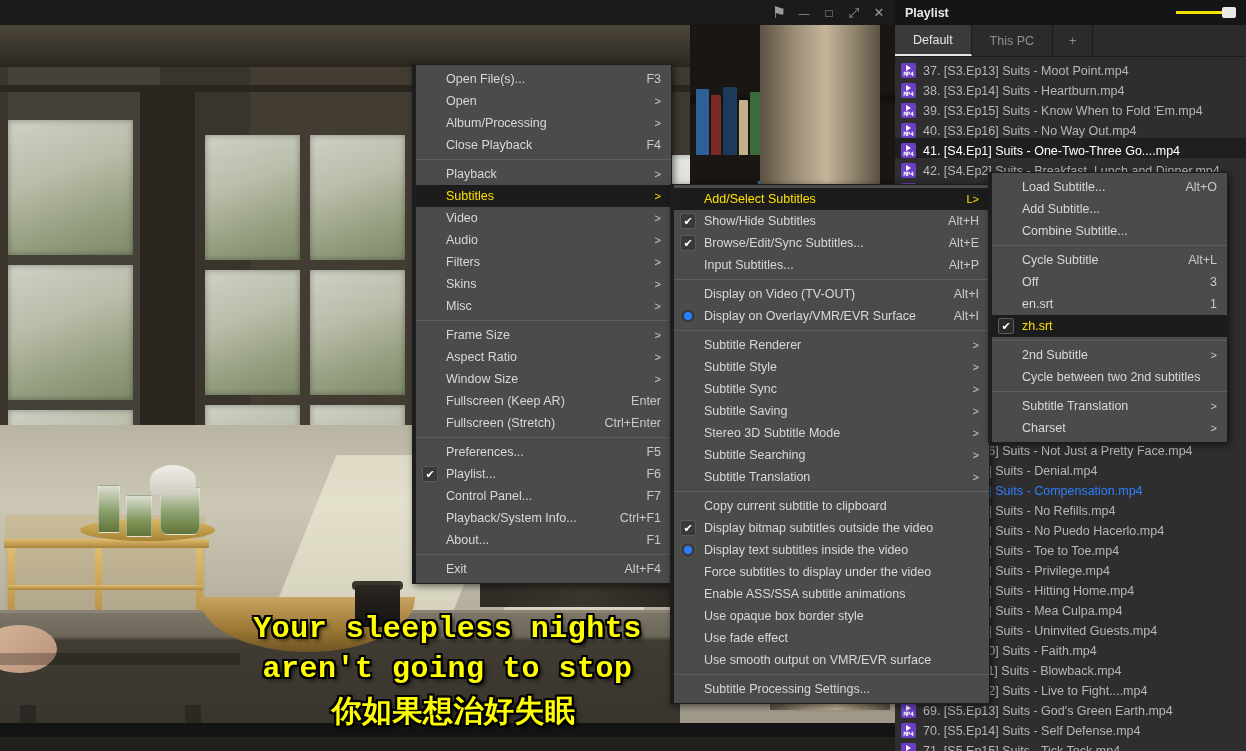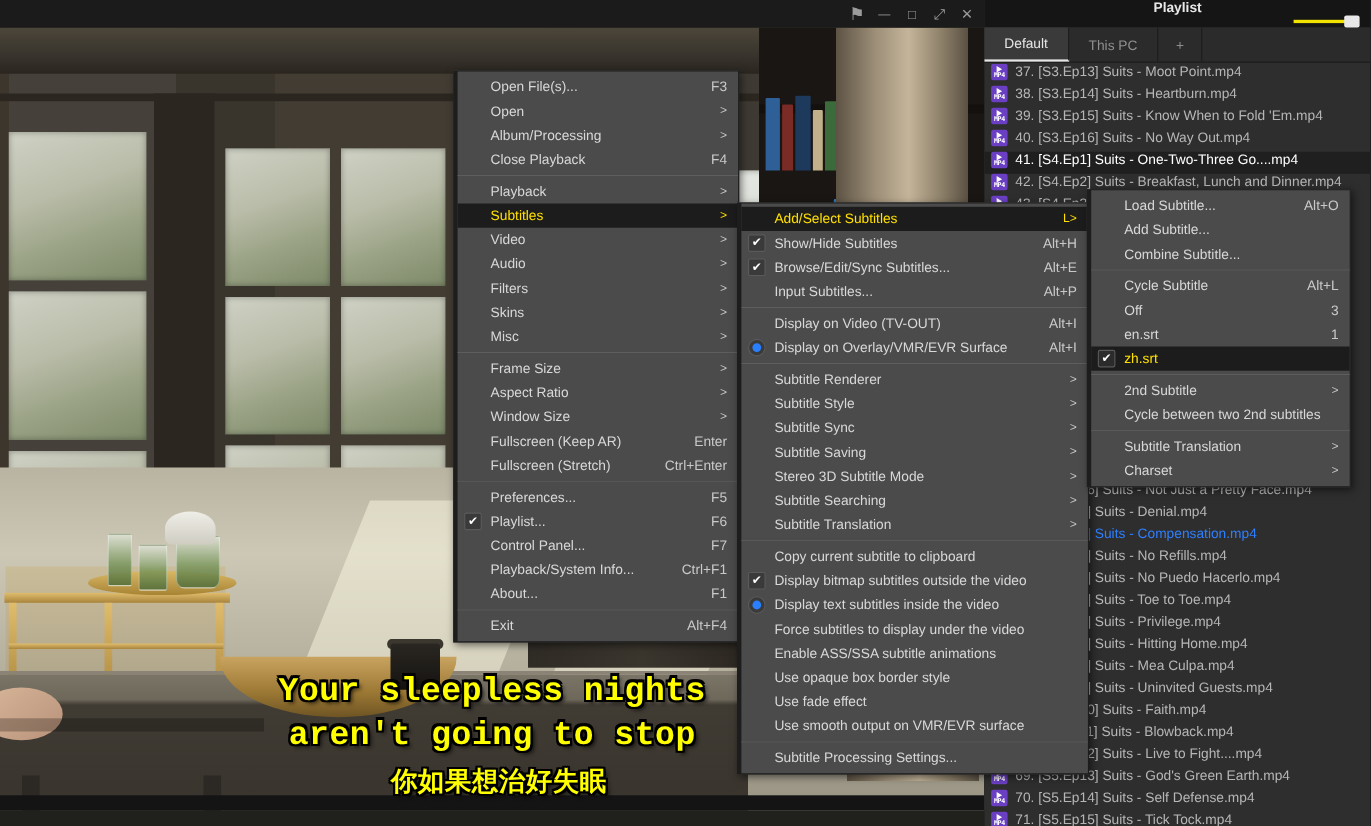--- a/index.html
+++ b/index.html
@@ -138,21 +138,21 @@
   .sub-line {
     font-weight: bold; color: #ffff00;
     -webkit-text-stroke: 0px;
     text-shadow:
       -2px -2px 0 #000, 2px -2px 0 #000, -2px 2px 0 #000, 2px 2px 0 #000,
       -2px 0 0 #000, 2px 0 0 #000, 0 -2px 0 #000, 0 2px 0 #000,
       3px 3px 4px rgba(0,0,0,.8);
     letter-spacing: .5px;
   }
   .sub-en { font-size: 30px; line-height: 40px; font-family: Liberation Mono, monospace; }
-  .sub-zh { font-size: 24px; line-height: 44px; padding-left: 12px; }
+  .sub-zh { font-size: 30px; line-height: 44px; padding-left: 12px; }
 
   
   .menu {
     position: absolute;
     background: #4b4b4b;
     border-left: 4px solid #1d1d1d;
     border-top: 1px solid #1d1d1d;
     border-right: 1px solid #1d1d1d;
     border-bottom: 1px solid #1d1d1d;
     color: #d8d8d8;
@@ -193,38 +193,38 @@
   #menu-add  { left: 988px; top: 172px; width: 240px; }
 
   
   .playlist {
     position: absolute; left: 895px; top: 0; width: 351px; height: 751px;
     background: #2e2e2e; color: #c4c4c4;
   }
   .pl-title {
     height: 25px; background: #151515;
     display: flex; align-items: center; padding: 0 10px;
-    font-size: 12.5px; font-weight: bold; color: #e8e8e8; flex-direction: column;
+    font-size: 12.5px; font-weight: bold; color: #e8e8e8;
   }
   .vol {
     margin-left: auto; display: flex; align-items: center;
   }
   .vol-track { width: 48px; height: 3px; background: #f2e400; }
   .vol-knob { width: 14px; height: 11px; background: #e8e8e8; border-radius: 2px; margin-left: -2px; }
   .pl-tabs { display: flex; height: 32px; background: #2b2b2b; border-bottom: 1px solid #1c1c1c; }
   .pl-tab {
     display: flex; align-items: center; justify-content: center;
     padding: 0 18px; font-size: 12.5px; color: #8f8f8f;
     border-right: 1px solid #1c1c1c; cursor: default;
   }
   .pl-tab.active { background: #3a3a3a; color: #e6e6e6; border-bottom: 2px solid #e6e6e6; }
   .pl-tab.plus { padding: 0 16px; color: #8f8f8f; }
   .pl-list { position: absolute; top: 58px; left: 0; right: 0; bottom: 0; overflow: hidden; }
   .pl-row {
-    display: flex; align-items: flex-start; height: 20px;
+    display: flex; align-items: flex-end; height: 20px;
     padding-left: 6px; font-size: 12.5px; color: #b6b6b6;
     white-space: nowrap; cursor: default;
   }
   .pl-row.playing { background: #1f1f1f; color: #ffffff; }
   .pl-row.blue { color: #2e7fff; }
   .mp4ico {
     flex: none; width: 15px; height: 15px; margin-right: 7px;
     background: #6b3fc4; border-radius: 2px; position: relative;
     display: flex; flex-direction: column; align-items: center; justify-content: flex-start;
     overflow: hidden;

